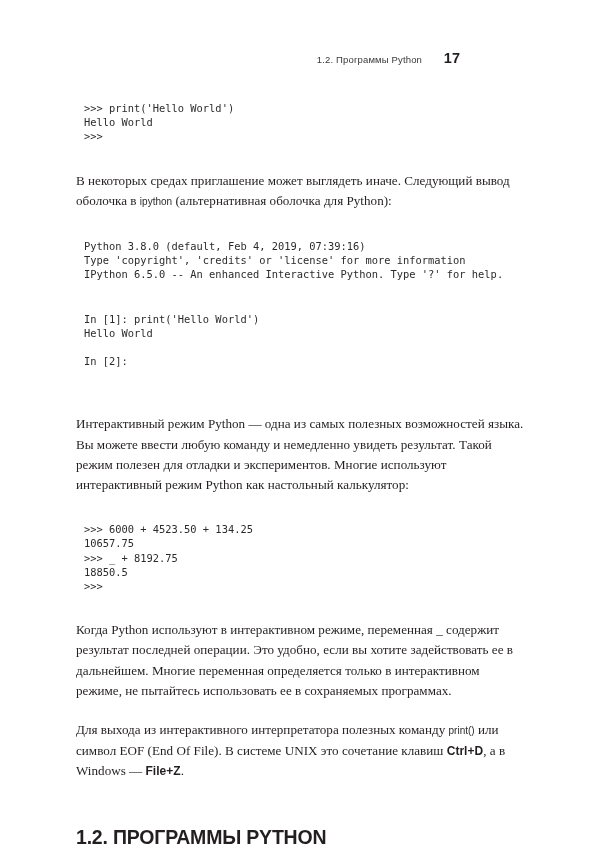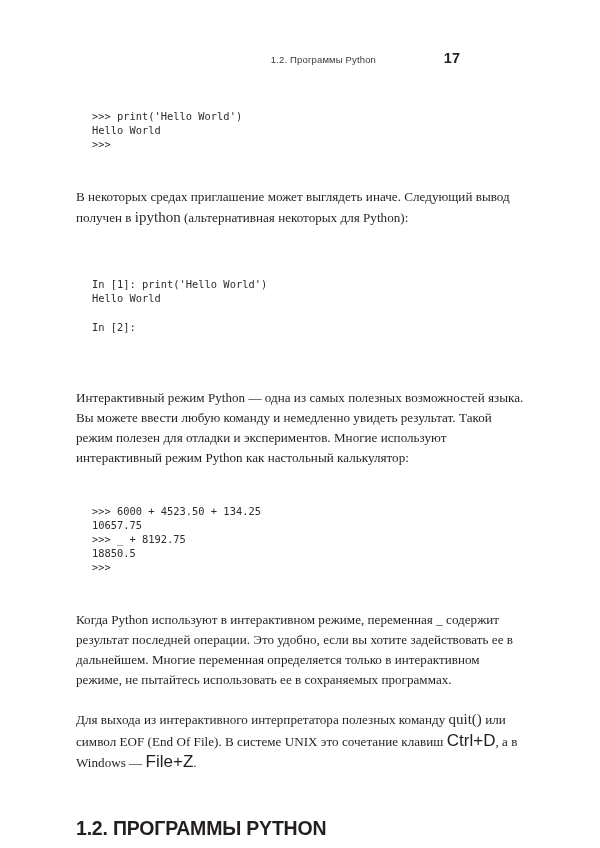--- a/index.html
+++ b/index.html
@@ -40,21 +40,20 @@
     color: #3a3a3c;
     white-space: nowrap;
   }
   .page-number {
     font-family: "Liberation Sans", "DejaVu Sans", sans-serif;
     font-size: 14.5px;
     font-weight: bold;
     color: #231f20;
     min-width: 22px;
     text-align: right;
-    margin-left: 46px;
   }
 
   
   .content {
     position: absolute;
     left: 76px;
     top: 93px;
     width: 452px;
   }
 
@@ -64,40 +63,41 @@
     line-height: 20.2px;
     text-align: left;
     color: #231f20;
     letter-spacing: 0.02px;
   }
   .gap-para     { height: 19px; }
   .gap-code-top { height: 19px; }
   .gap-code-bot { height: 19px; }
 
   pre.code {
-    margin: 16px;
+    margin: 8px;
     font-family: "DejaVu Sans Mono", "Liberation Mono", monospace;
     font-size: 10.4px;
     line-height: 14.2px;
     color: #2b2b2b;
     white-space: pre;
     letter-spacing: 0px;
   }
 
   code.inline {
-    font-family: Liberation Serif, serif;
-    font-size: 15px;
+    font-family: Liberation Sans, sans-serif;
+    font-size: 10px;
     color: #2b2b2b;
     letter-spacing: 0px;
   }
 
   span.kbd {
     font-family: "Liberation Sans", "DejaVu Sans", sans-serif;
-    font-size: 17px;
+    font-size: 12px;
     color: #231f20;
+    font-weight: bold;
   }
 
   h2.section-heading {
     margin: 0;
     font-family: "Liberation Sans", "DejaVu Sans", sans-serif;
     font-size: 19.5px;
     font-weight: bold;
     letter-spacing: -0.2px;
     color: #231f20;
     text-transform: none;
@@ -116,24 +116,27 @@
   </div>
 
   <div class="content">
 
     <pre class="code">&gt;&gt;&gt; print('Hello World')
 Hello World
 &gt;&gt;&gt;</pre>
 
     <div class="gap-code-bot"></div>
 
-    <p class="para"><span>В некоторых средах приглашение может выглядеть иначе. Следующий вывод</span> <span>получен в </span><code class="inline">ipython</code><span> (альтернативная некоторых для Python):</span></p>
+    <p class="para"><span>В некоторых средах приглашение может выглядеть иначе. Следующий вывод</span> <span>оболочка в </span><code class="inline">ipython</code><span> (альтернативная оболочка для Python):</span></p>
 
     <div class="gap-code-top"></div>
 
+    <pre class="code">Python 3.8.0 (default, Feb 4, 2019, 07:39:16)
+Type 'copyright', 'credits' or 'license' for more information
+IPython 6.5.0 -- An enhanced Interactive Python. Type '?' for help.</pre>
 
     <div style="height:14px"></div>
 
     <pre class="code">In [1]: print('Hello World')
 Hello World
 
 In [2]:</pre>
 
     <div class="gap-code-bot"></div>
 
@@ -149,21 +152,21 @@
 &gt;&gt;&gt; _ + 8192.75
 18850.5
 &gt;&gt;&gt;</pre>
 
     <div class="gap-code-bot"></div>
 
     <p class="para">Когда Python используют в интерактивном режиме, переменная _ содержит результат последней операции. Это удобно, если вы хотите задействовать ее в дальнейшем. Многие переменная определяется только в интерактивном режиме, не пытайтесь использовать ее в сохраняемых программах.</p>
 
     <div class="gap-para"></div>
 
-    <p class="para"><span>Для выхода из интерактивного интерпретатора полезных команду </span><code class="inline">quit()</code><span> или символ EOF (End Of File). В системе UNIX это сочетание клавиш </span><span class="kbd">Ctrl+D</span><span>, а в Windows — </span><span class="kbd">File+Z</span><span>.</span></p>
+    <p class="para"><span>Для выхода из интерактивного интерпретатора полезных команду </span><code class="inline">print()</code><span> или символ EOF (End Of File). В системе UNIX это сочетание клавиш </span><span class="kbd">Ctrl+D</span><span>, а в Windows — </span><span class="kbd">File+Z</span><span>.</span></p>
 
     <div class="gap-heading-top"></div>
 
     <h2 class="section-heading">1.2. ПРОГРАММЫ PYTHON</h2>
 
     <div class="gap-heading-bot"></div>
 
   </div>
 </div>
 

